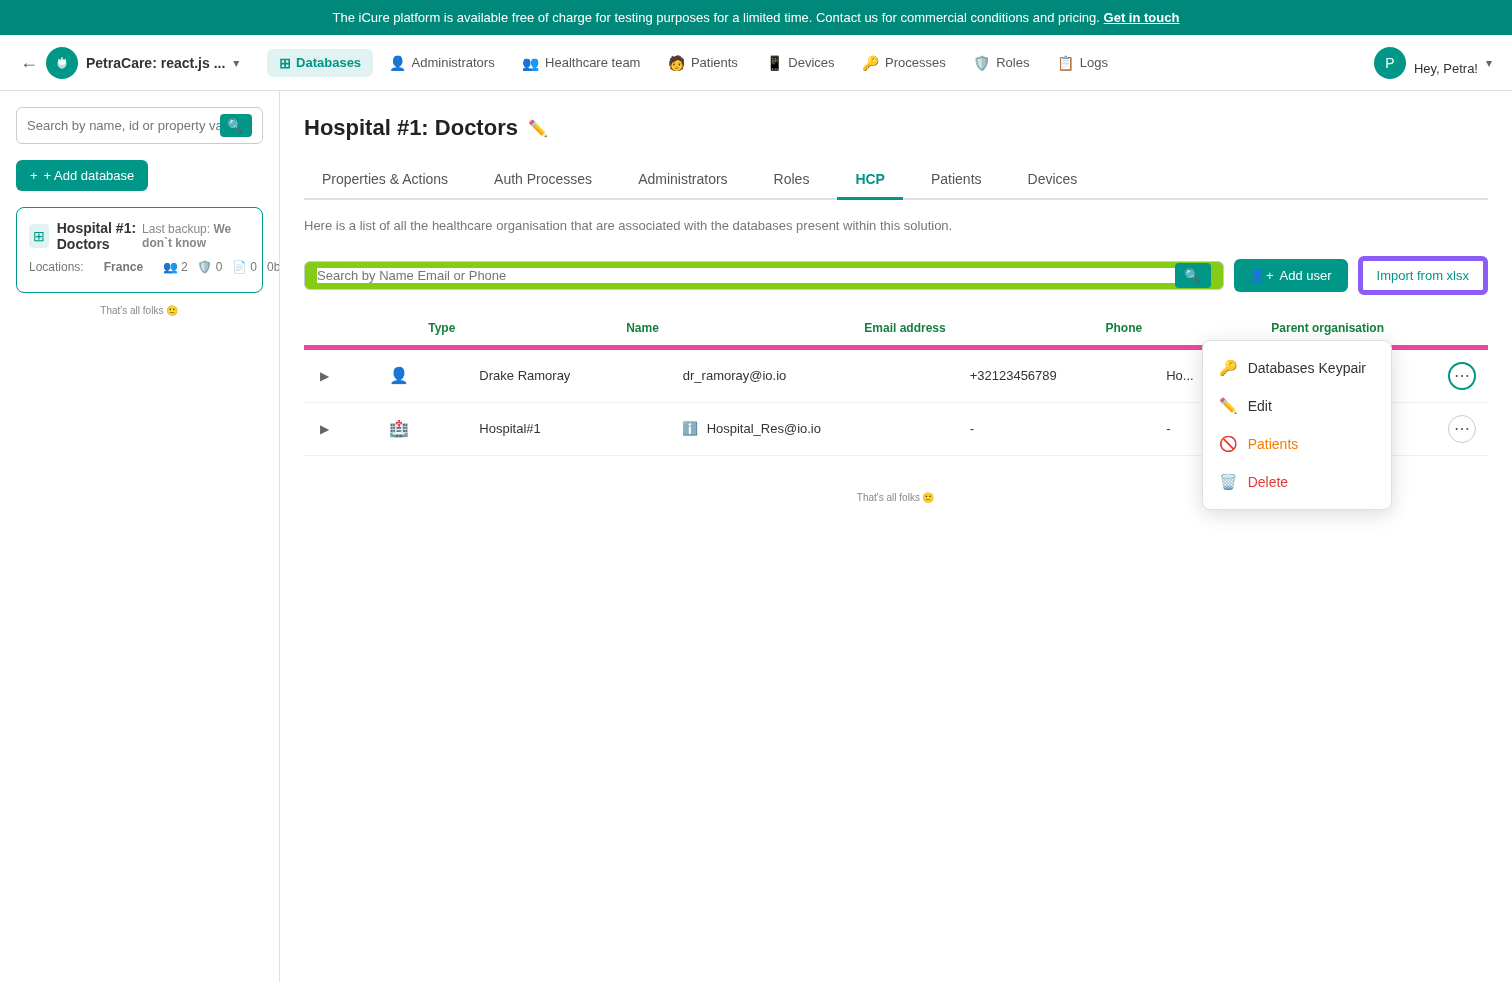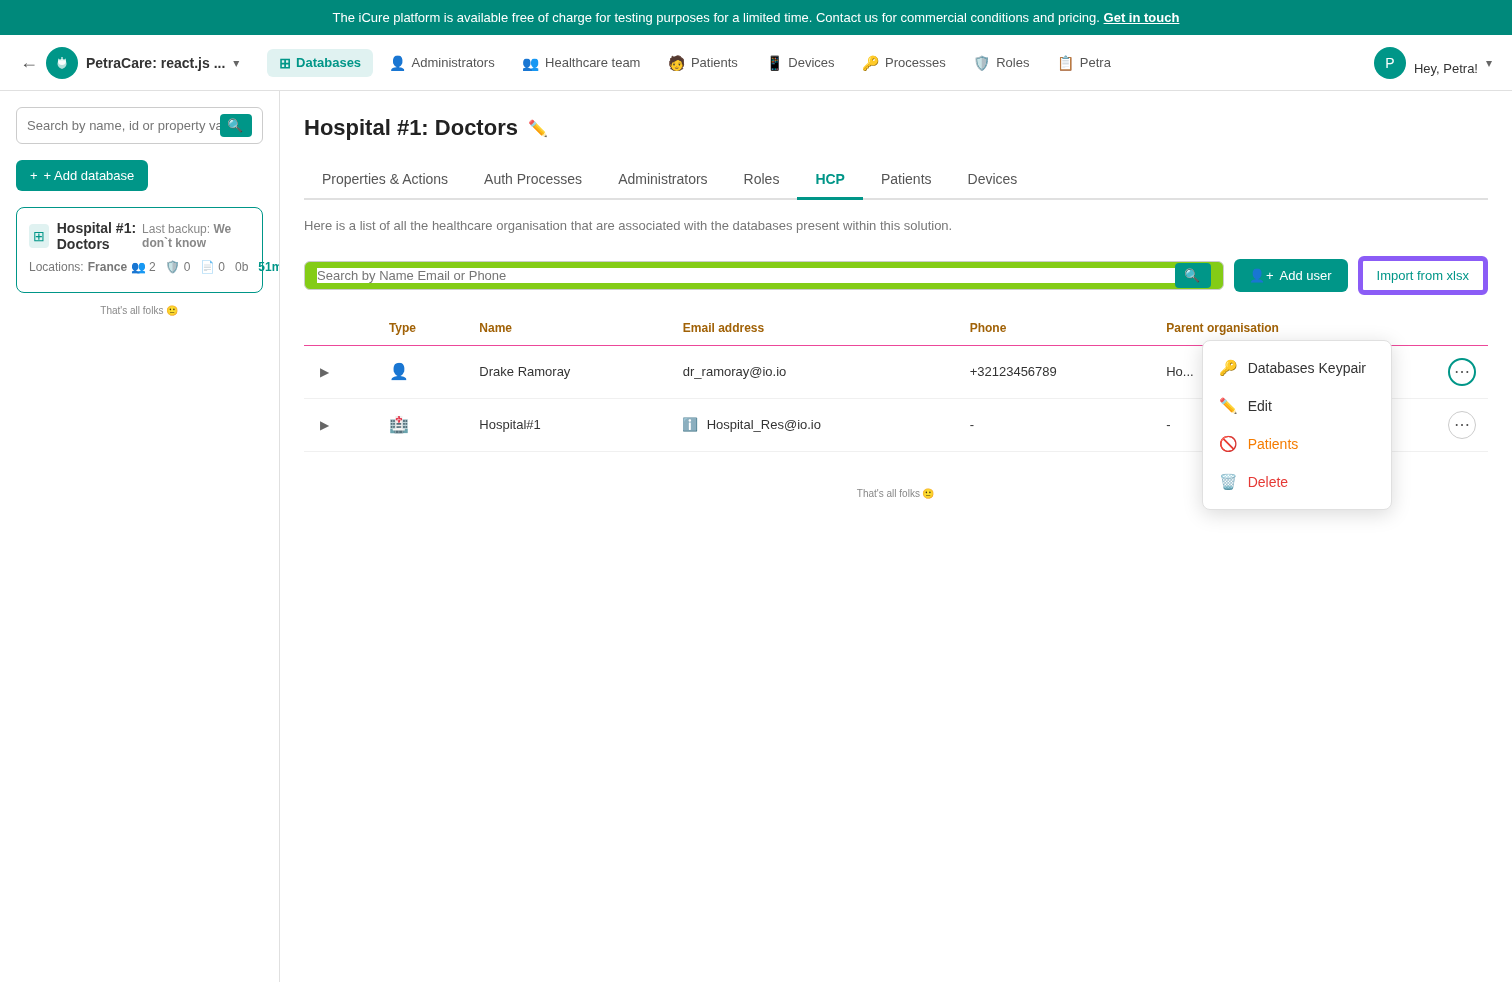--- a/index.html
+++ b/index.html
@@ -166,21 +166,21 @@
       background: #e0f2f1;
       border-radius: 4px;
       padding: 4px;
       color: #009688;
       font-size: 14px;
     }
     .db-card-title { font-weight: 600; font-size: 14px; color: #333; }
     .db-meta {
       display: flex;
       align-items: center;
-      gap: 4px;
+      gap: 20px;
       font-size: 12px;
       color: #777;
       margin-bottom: 6px;
     }
     .db-stat {
       display: flex;
       align-items: center;
       gap: 3px;
     }
     .backup-info {
@@ -214,21 +214,21 @@
       font-size: 22px;
       font-weight: 700;
       color: #222;
     }
     .edit-icon { color: #888; cursor: pointer; font-size: 16px; }
 
     .tabs {
       display: flex;
       border-bottom: 2px solid #e0e0e0;
       margin-bottom: 16px;
-      gap: 0;
+      gap: 10px;
     }
     .tab {
       padding: 10px 18px;
       cursor: pointer;
       font-size: 14px;
       color: #555;
       border-bottom: 3px solid transparent;
       margin-bottom: -2px;
       white-space: nowrap;
     }
@@ -294,26 +294,26 @@
       cursor: pointer;
       font-size: 13px;
       white-space: nowrap;
     }
 
     .data-table {
       width: 100%;
       border-collapse: collapse;
     }
     .data-table th {
-      text-align: left;
+      text-align: right;
       padding: 10px 12px;
       font-size: 12px;
-      color: #a16207;
+      color: #15803d;
       font-weight: 600;
-      border-bottom: 1px solid #ec4899;
+      border-bottom: 5px solid #ec4899;
       text-transform: none;
     }
     .data-table td {
       padding: 12px 12px;
       font-size: 13px;
       color: #333;
       border-bottom: 1px solid #f0f0f0;
       vertical-align: middle;
     }
     .expand-btn {
@@ -424,21 +424,21 @@
     <div class="nav-item">
       <span class="nav-icon">🔑</span>
       <span>Processes</span>
     </div>
     <div class="nav-item">
       <span class="nav-icon">🛡️</span>
       <span>Roles</span>
     </div>
     <div class="nav-item">
       <span class="nav-icon">📋</span>
-      <span>Petra</span>
+      <span>Logs</span>
     </div>
   </div>
 
   <div class="user-area">
     <div class="user-avatar">
       <span>P</span>
     </div>
     <span class="user-name">Hey, Petra!</span>
     <span class="dropdown-arrow">▾</span>
   </div>

